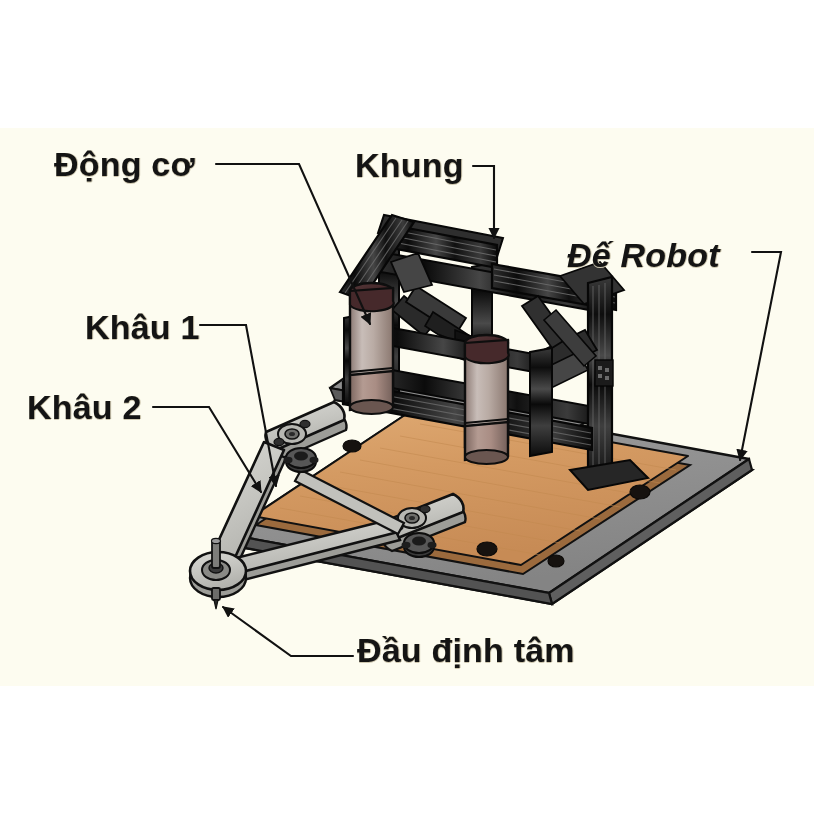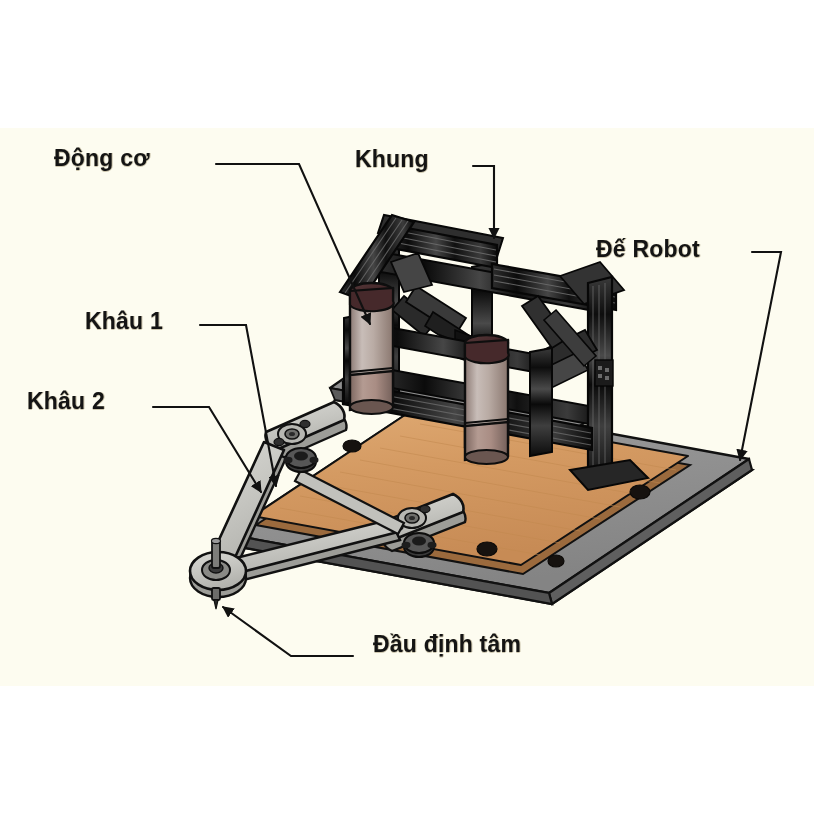--- a/index.html
+++ b/index.html
@@ -33,32 +33,32 @@
     left: 0;
     top: 0;
     width: 814px;
     height: 814px;
   }
   .lbl {
     position: absolute;
     color: #141414;
     font-family: "Liberation Sans", sans-serif;
     font-weight: bold;
-    font-size: 23px;
+    font-size: 34px;
     line-height: 1;
     letter-spacing: 0.2px;
     white-space: nowrap;
     text-shadow: 0 1px 0 #cfc8b0, 1px 0 0 #cfc8b0;
   }
   #lbl-dongco { left: 54px;  top: 147px; }
   #lbl-khung  { left: 355px; top: 148px; text-align: center; }
-  #lbl-derobot{ left: 596px; top: 238px; }
+  #lbl-derobot{ left: 567px; top: 238px; font-style: italic; }
   #lbl-khau1  { left: 85px;  top: 310px; }
   #lbl-khau2  { left: 27px;  top: 390px; }
-  #lbl-dau    { left: 357px; top: 633px; margin-left: 16px; }
+  #lbl-dau    { left: 357px; top: 633px; }
 </style>
 </head>
 <body>
 
 <div id="stage">
 
   <div id="band"></div>
 
   <svg id="art" viewBox="0 0 814 814">
     <defs>

